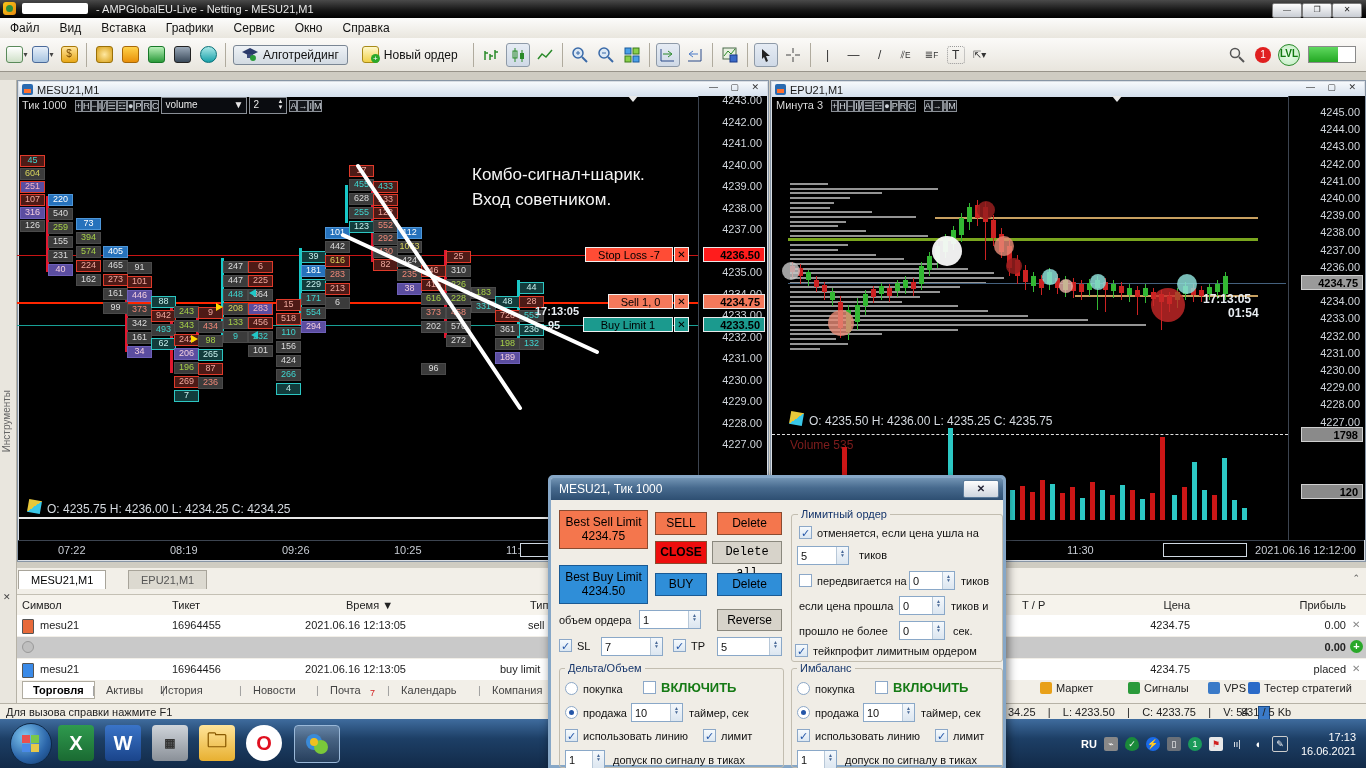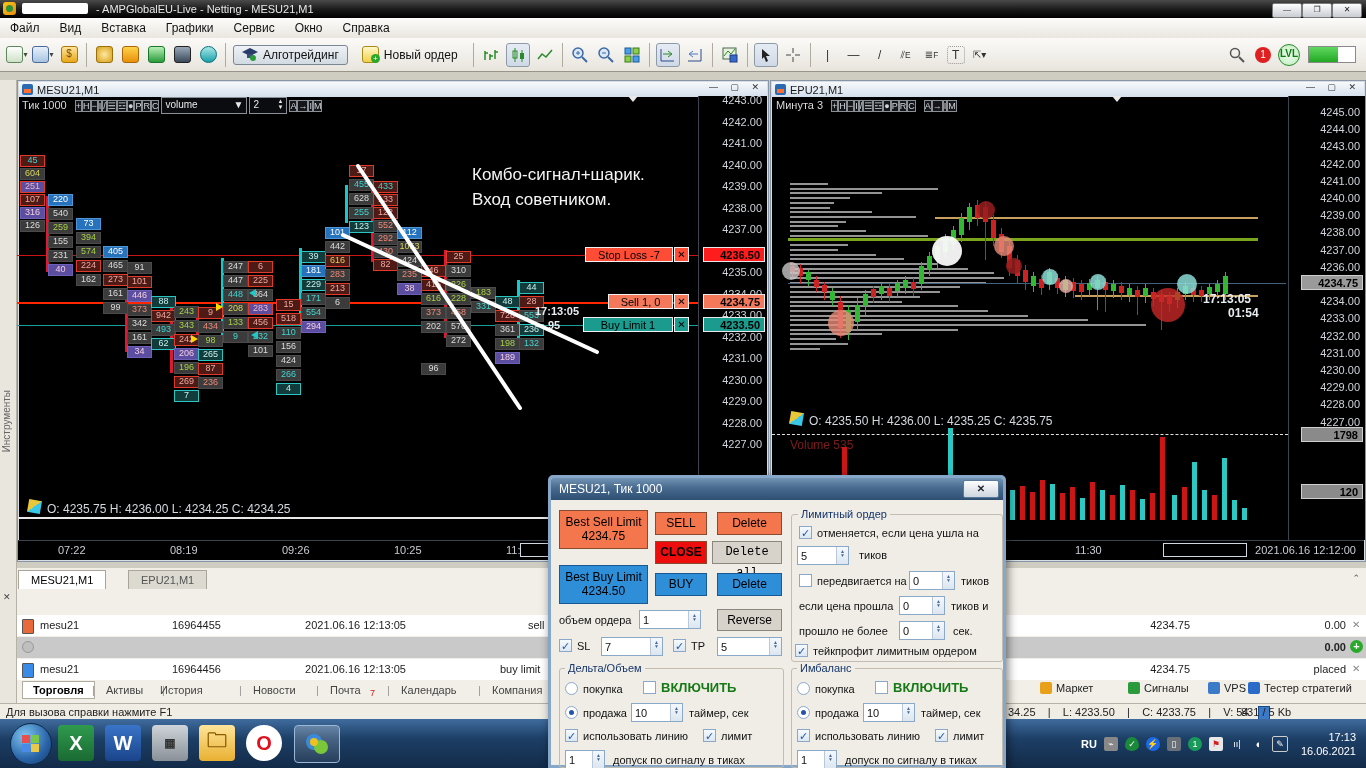--- a/index.html
+++ b/index.html
@@ -525,21 +525,21 @@
       <div class="plabel" style="top: 268px;">4230.00</div>
       <div class="plabel" style="top: 285.2px;">4229.00</div>
       <div class="plabel" style="top: 302.4px;">4228.00</div>
       <div class="plabel" style="top: 319.6px;">4227.00</div>
       <div class="ptag" style="top: 179px; background: rgb(154, 154, 154); border-color: rgb(207, 207, 207);">4234.75</div>
       <div class="ptag" style="top: 331px; background: rgb(138, 138, 138); border-color: rgb(207, 207, 207);">1798</div>
       <div class="ptag" style="top: 388px; background: rgb(138, 138, 138); border-color: rgb(207, 207, 207);">120</div>
     </div>
   <div class="abs taxis" id="raxis" style="left:771px;top:540px;width:593px;height:19px;">
       <div class="tlabel" style="left: 192px;">0:48</div>
-      <div class="tlabel" style="left: 304px;">11:30</div>
+      <div class="tlabel" style="left: 296px;">11:30</div>
       <div class="tthumb" style="left: 392px; width: 82px;"></div>
       <div class="tlabel" style="right: 8px;">2021.06.16 12:12:00</div>
     </div>
   <div class="abs ohlc" style="left:790px;top:412px;">
     <span class="toolico"></span><span>O: 4235.50  H: 4236.00  L: 4235.25  C: 4235.75</span>
   </div>
   <div class="abs" style="left:772px;top:434px;width:516px;height:0;border-top:1px dashed #e0e0e0;z-index:5;"></div>
   <div class="abs" style="left:790px;top:438px;color:#7f1d1d;font-size:12px;z-index:5;">Volume 535</div>
   <div class="abs countdown" style="left:1203px;top:292px;font-size:12px;">17:13:05</div>
   <div class="abs countdown" style="left:1228px;top:306px;font-size:12px;">01:54</div>
@@ -732,20 +732,29 @@
       <div class="volbar" style="left: 1232px; top: 500px; height: 20px; background: rgb(44, 200, 196);"></div>
       <div class="volbar" style="left: 1242px; top: 508px; height: 12px; background: rgb(44, 200, 196);"></div>
     </div>
 
   <div class="abs" id="toolbox">
     <div id="tbtabs">
         <div class="ctab on" style="left: 18px;">MESU21,M1</div>
         <div class="ctab" style="left: 128px;">EPU21,M1</div>
       </div>
     <div class="abs" style="right:6px;top:5px;color:#555;font-size:9px;">⌃</div>
+    <div id="tblhead">
+        <div class="hcell" style="left: 6px;">Символ</div>
+        <div class="hcell" style="left: 156px;">Тикет</div>
+        <div class="hcell" style="left: 514px;">Тип</div>
+        <div class="hcell" style="left: 330px;">Время  ▼</div>
+        <div class="hcell" style="left: 1006px;">Т / Р</div>
+        <div class="hcell" style="left: 1114px; width: 60px; text-align: right;">Цена</div>
+        <div class="hcell" style="left: 1240px; width: 90px; text-align: right;">Прибыль</div>
+      </div>
     <div id="tbrows">
         <div class="trow" style="top: 47px;">
           <div class="docico" style="left: 6px; background: rgb(232, 106, 58); border: 1px solid rgb(85, 85, 85);"></div>
           <div class="hcell" style="left: 24px; top: 4px;">mesu21</div>
           <div class="hcell" style="left: 156px; top: 4px;">16964455</div>
           <div class="hcell" style="left: 250px; top: 4px; width: 140px; text-align: right;">2021.06.16 12:13:05</div>
           <div class="hcell" style="left: 512px; top: 4px;">sell limit</div>
           <div class="hcell" style="left: 1094px; top: 4px; width: 80px; text-align: right;">4234.75</div>
           <div class="hcell" style="left: 1250px; top: 4px; width: 80px; text-align: right;">0.00</div>
           <div class="rowx" style="left: 1336px; top: 4px;">✕</div>

